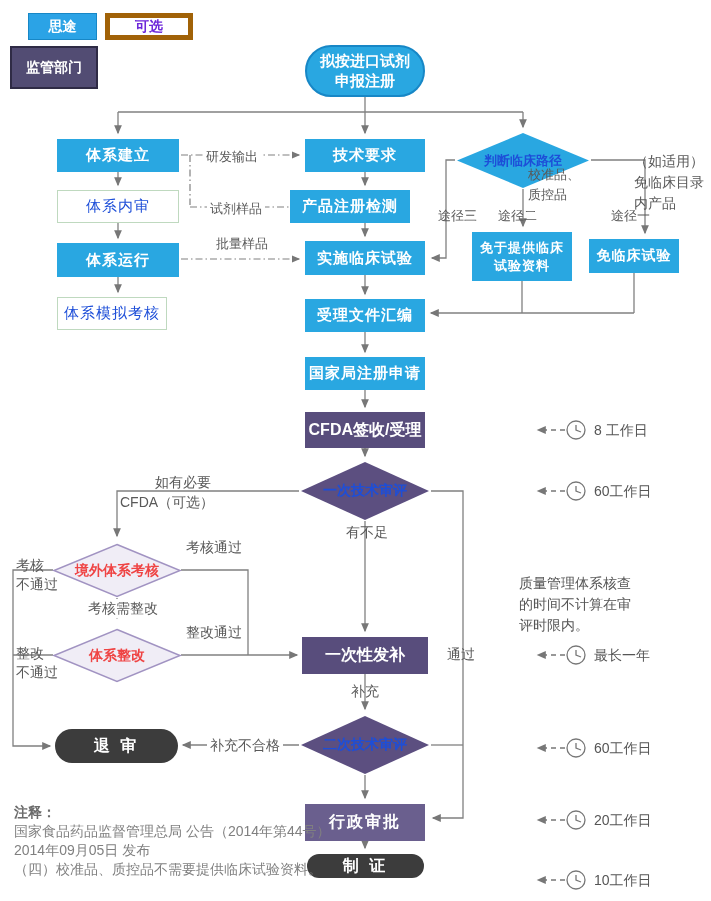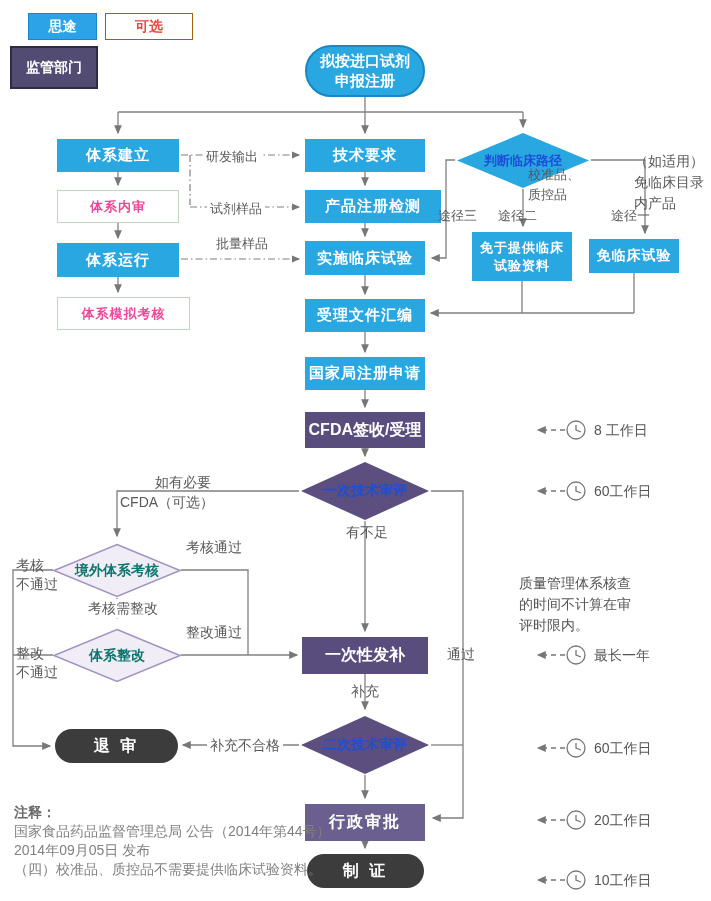--- a/index.html
+++ b/index.html
@@ -4,37 +4,37 @@
 <style>
   html,body{margin:0;padding:0;background:#fff;}
   #canvas{position:relative;width:711px;height:901px;background:#fff;overflow:hidden;
           font-family:"Liberation Sans","DejaVu Sans",sans-serif;}
   svg.wires{position:absolute;left:0;top:0;z-index:1;}
   .node{position:absolute;z-index:2;display:flex;align-items:center;justify-content:center;
         text-align:center;box-sizing:border-box;}
   .box-blue{background:#29A7E1;color:#fff;font-weight:bold;font-size:15px;letter-spacing:1px;}
   .start{background:#29A7E1;color:#fff;font-weight:bold;font-size:15px;border:2px solid #1787C6;
          border-radius:26px;flex-direction:column;line-height:20px;}
-  .box-outline{background:#fff;border:1px solid #BFD9BF;color:#ec4899;font-weight:bold;font-size:13px;letter-spacing:1px;}
+  .box-outline{background:#fff;border:1px solid #BFD9BF;color:#1d4ed8;font-weight:normal;font-size:15px;letter-spacing:1px;}
   .box-purple{background:#584D7C;color:#fff;font-weight:bold;font-size:16px;}
   .box-purple2{background:#6A5F8E;color:#fff;font-weight:bold;font-size:16px;letter-spacing:2px;}
   .pill-dark{background:#3C3C3C;color:#fff;font-weight:bold;font-size:16px;letter-spacing:3px;border-radius:17px;text-align:center;}
   .dm{position:absolute;z-index:2;}
   .dm svg{position:absolute;left:0;top:0;}
   .dm .dtext{position:absolute;left:0;top:0;width:100%;height:100%;display:flex;align-items:center;
              justify-content:center;font-weight:bold;font-size:14px;}
   .dtext.white{color:#1d4ed8;}
-  .dtext.purple{color:#0f766e;}
+  .dtext.purple{color:#ef4444;}
   .lbl{position:absolute;z-index:3;color:#595959;font-size:13px;line-height:19px;white-space:pre-line;}
   .lbl.bg{background:#fff;padding:0 3px;}
   .lbl.big{font-size:14px;}
   .legend{position:absolute;z-index:2;display:flex;align-items:center;justify-content:center;
           font-weight:bold;font-size:14px;box-sizing:border-box;}
   .lg-blue{background:#2BA3E6;color:#fff;border:1px solid #1787C6;}
-  .lg-opt{background:#fff;color:#ef4444;border:1px solid #a16207;}
+  .lg-opt{background:#fff;color:#6d28d9;border:5px solid #a16207;}
   .lg-reg{background:#524C73;color:#fff;border:2px solid #2F2B45;}
   .sidenote{position:absolute;z-index:3;width:118px;color:#555;font-size:14px;line-height:21px;margin-top:23px;}
   .timer-label{position:absolute;z-index:3;color:#555;font-size:14px;}
   .footnote{position:absolute;z-index:3;left:2px;top:803px;color:#808080;font-size:14px;line-height:19px;margin-left:12px;}
   .footnote .t{font-weight:bold;color:#6b6b6b;}
 </style>
 </head>
 <body>
 
 <div id="canvas">
@@ -137,49 +137,49 @@
 
   <div class="node box-blue" style="left:57px;top:139px;width:122px;height:33px">
       <span>体系建立</span>
     </div>
   <div class="node box-outline" style="left:57px;top:190px;width:122px;height:33px">
       <span>体系内审</span>
     </div>
   <div class="node box-blue" style="left:57px;top:243px;width:122px;height:34px">
       <span>体系运行</span>
     </div>
-  <div class="node box-outline" style="left:57px;top:297px;width:133px;height:33px">
+  <div class="node box-outline" style="left:57px;top:297px;width:110px;height:33px">
       <span>体系模拟考核</span>
     </div>
 
   <div class="node box-blue" style="left:305px;top:139px;width:120px;height:33px">
       <span>技术要求</span>
     </div>
-  <div class="node box-blue" style="left:305px;top:190px;width:136px;height:33px">
+  <div class="node box-blue" style="left:290px;top:190px;width:120px;height:33px">
       <span>产品注册检测</span>
     </div>
   <div class="node box-blue" style="left:305px;top:241px;width:120px;height:34px">
       <span>实施临床试验</span>
     </div>
   <div class="node box-blue" style="left:305px;top:299px;width:120px;height:33px">
       <span>受理文件汇编</span>
     </div>
   <div class="node box-blue" style="left:305px;top:357px;width:120px;height:33px">
       <span>国家局注册申请</span>
     </div>
   <div class="node box-purple" style="left:305px;top:412px;width:120px;height:36px">
       <span>CFDA签收/受理</span>
     </div>
   <div class="node box-purple" style="left:302px;top:637px;width:126px;height:37px">
       <span>一次性发补</span>
     </div>
   <div class="node box-purple2" style="left:305px;top:804px;width:120px;height:37px">
       <span>行政审批</span>
     </div>
-  <div class="node pill-dark" style="left:307px;top:854px;width:117px;height:34px">
+  <div class="node pill-dark" style="left:307px;top:854px;width:117px;height:24px">
       <span>制 证</span>
     </div>
 
   <div class="dm" style="left:455px;top:132px;width:136px;height:57px">
     <svg width="136" height="57">
         <polygon points="68,1 134,28.5 68,56 2,28.5" fill="#29A7E1"></polygon>
       </svg>
     <span class="dtext white" style="font-size:13px">判断临床路径</span>
   </div>
   <div class="node box-blue" style="left:472px;top:232px;width:100px;height:49px;font-size:13px;line-height:18px;white-space:pre-line"><span style="white-space:pre-line">免于提供临床

